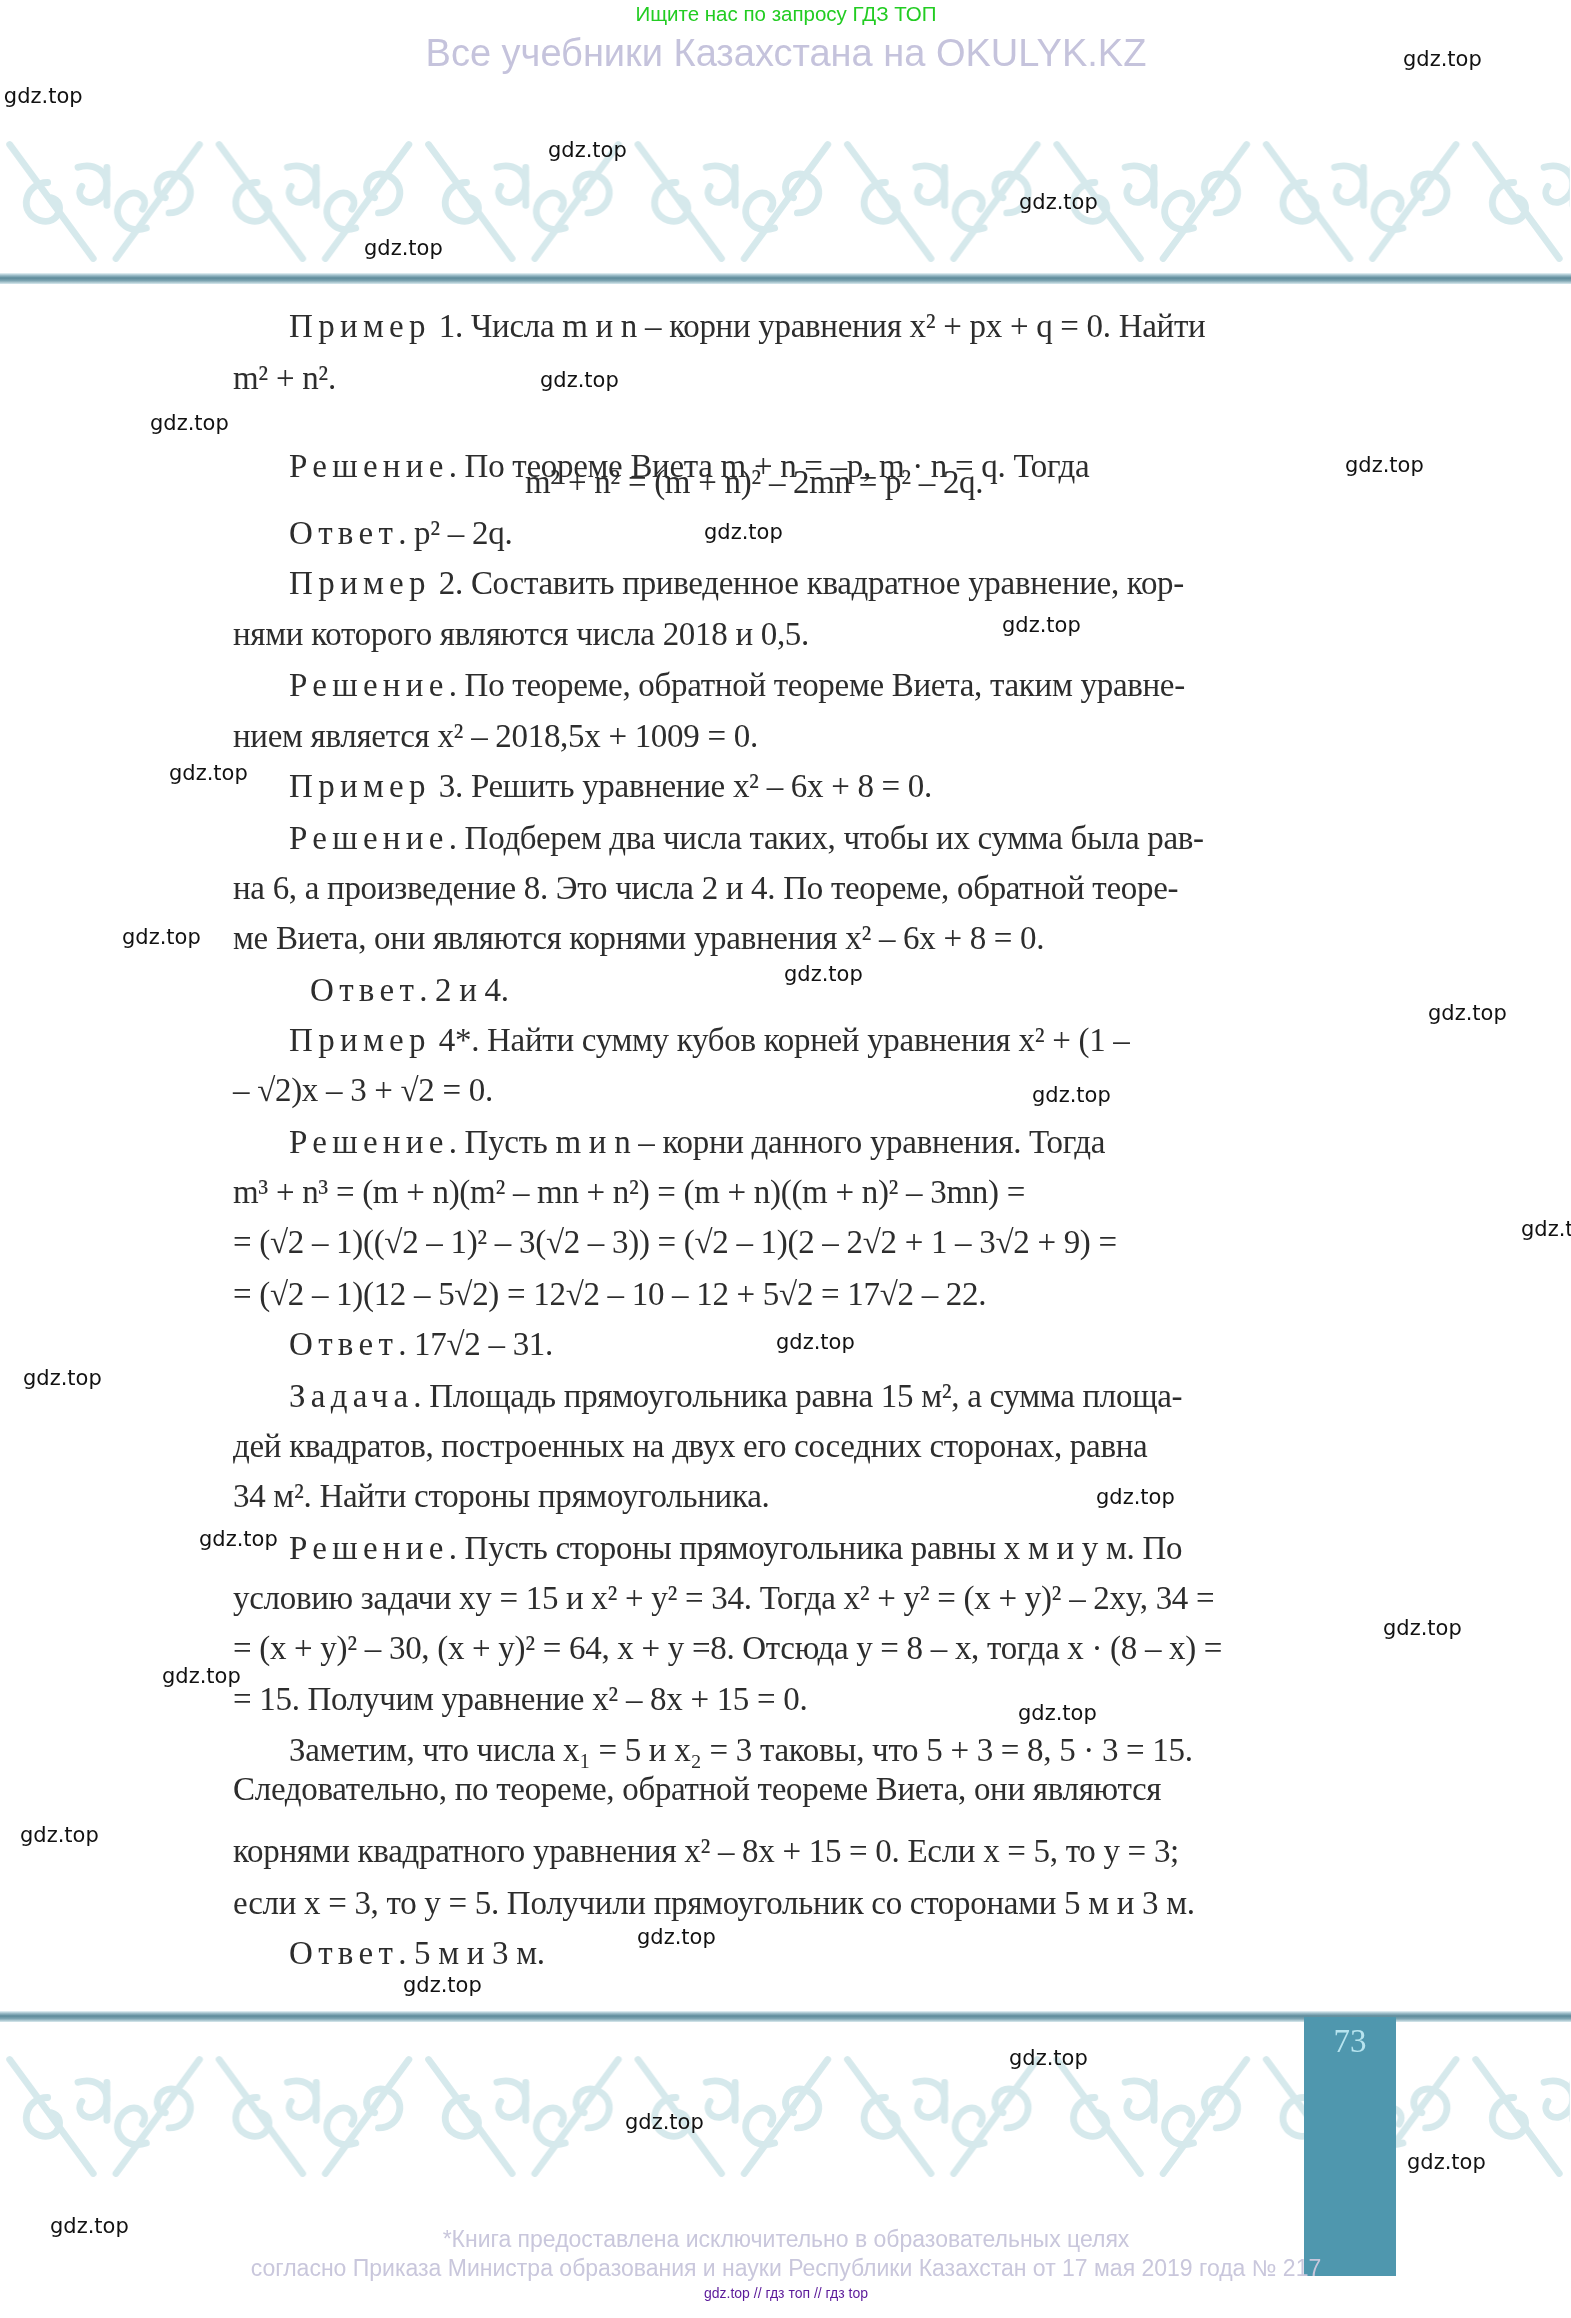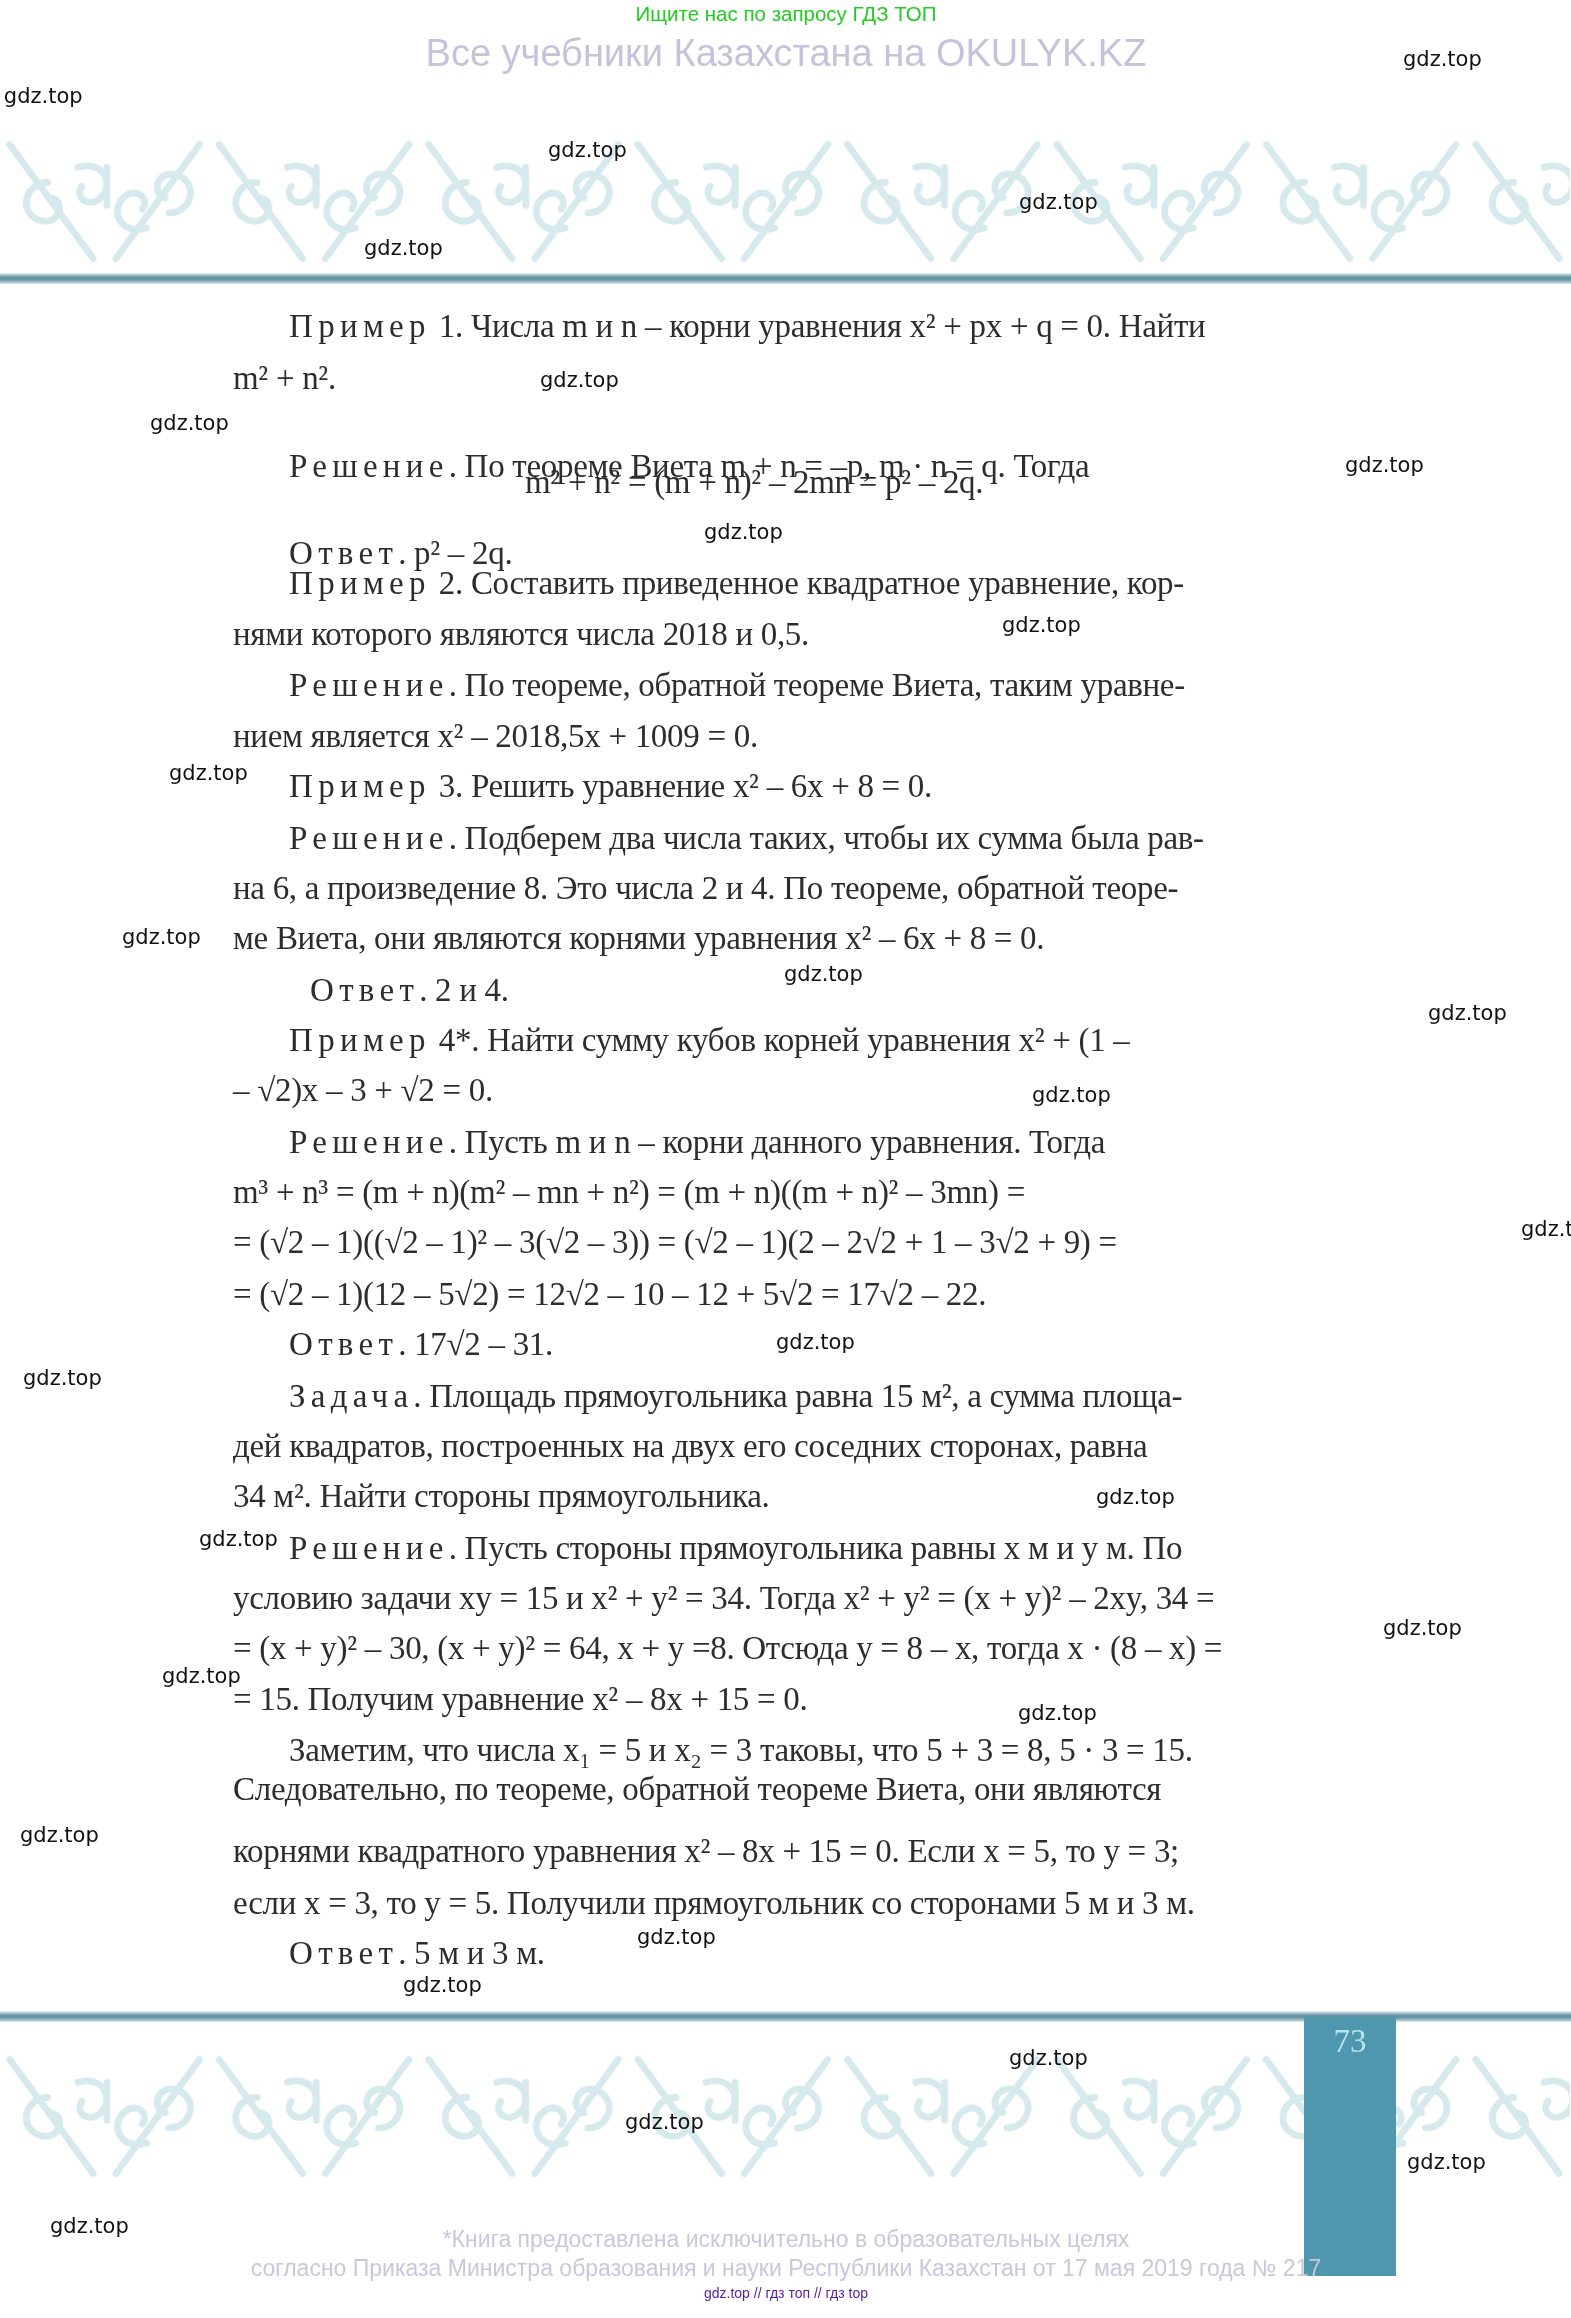--- a/index.html
+++ b/index.html
@@ -75,21 +75,21 @@
     <rect width="2066" height="170" fill="url(#orn)"></rect>
   </svg>
 </div>
 <div class="abs rule" style="top:273px;"></div>
 
 <div id="lines">
     <div class="line" style="top: 310px; left: 289px;"><span class="spaced">Пример</span><span> 1. Числа m и n – корни уравнения x² + px + q = 0. Найти</span></div>
     <div class="line" style="top: 362px; left: 233px;"><span>m² + n².</span></div>
     <div class="line" style="top: 414px; left: 289px; margin-top: 36px;"><span class="spaced">Решение</span><span>. По теореме Виета m + n = –p, m · n = q. Тогда</span></div>
     <div class="line" style="top: 466px; left: 525px;"><span>m² + n² = (m + n)² – 2mn = p² – 2q.</span></div>
-    <div class="line" style="top: 517px; left: 289px; margin-top: 20px;"><span class="spaced">Ответ</span><span>. p² – 2q.</span></div>
+    <div class="line" style="top: 517px; left: 289px;"><span class="spaced">Ответ</span><span>. p² – 2q.</span></div>
     <div class="line" style="top: 567px; left: 289px;"><span class="spaced">Пример</span><span> 2. Составить приведенное квадратное уравнение, кор-</span></div>
     <div class="line" style="top: 618px; left: 233px;"><span>нями которого являются числа 2018 и 0,5.</span></div>
     <div class="line" style="top: 669px; left: 289px;"><span class="spaced">Решение</span><span>. По теореме, обратной теореме Виета, таким уравне-</span></div>
     <div class="line" style="top: 720px; left: 233px;"><span>нием является x² – 2018,5x + 1009 = 0.</span></div>
     <div class="line" style="top: 770px; left: 289px;"><span class="spaced">Пример</span><span> 3. Решить уравнение x² – 6x + 8 = 0.</span></div>
     <div class="line" style="top: 822px; left: 289px;"><span class="spaced">Решение</span><span>. Подберем два числа таких, чтобы их сумма была рав-</span></div>
     <div class="line" style="top: 872px; left: 233px;"><span>на 6, а произведение 8. Это числа 2 и 4. По теореме, обратной теоре-</span></div>
     <div class="line" style="top: 922px; left: 233px;"><span>ме Виета, они являются корнями уравнения x² – 6x + 8 = 0.</span></div>
     <div class="line" style="top: 974px; left: 289px; margin-left: 21px;"><span class="spaced">Ответ</span><span>. 2 и 4.</span></div>
     <div class="line" style="top: 1024px; left: 289px;"><span class="spaced">Пример</span><span> 4*. Найти сумму кубов корней уравнения x² + (1 –</span></div>

